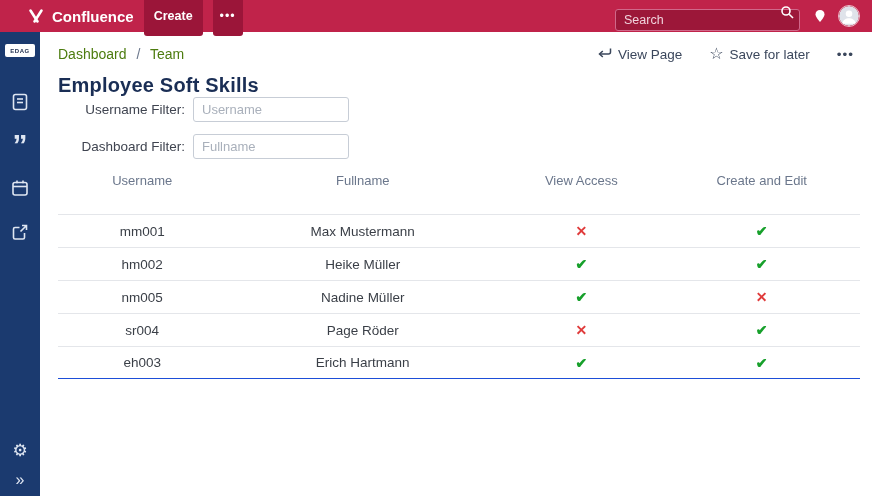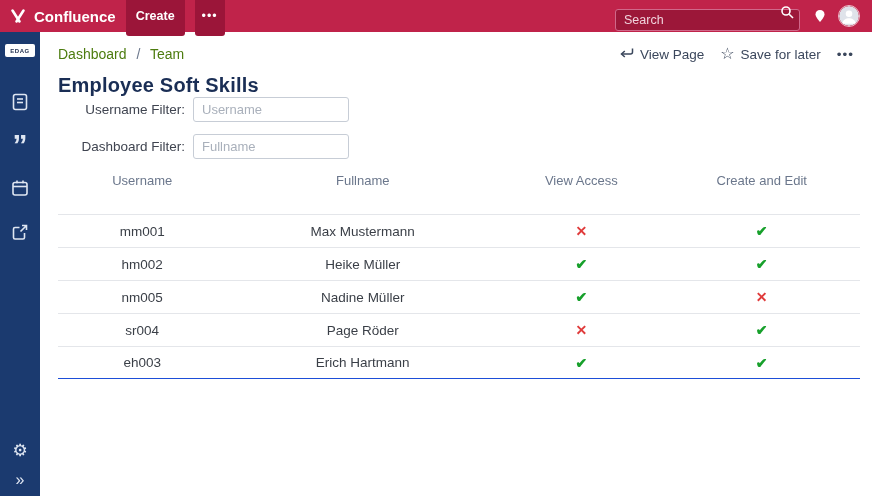--- a/index.html
+++ b/index.html
@@ -1,20 +1,20 @@
 <!DOCTYPE html>
 <html><head>
 <meta charset="utf-8">
 <style>
   * { margin:0; padding:0; box-sizing:border-box; }
   html,body { width:872px; height:496px; font-family:"Liberation Sans", sans-serif; background:#fff; overflow:hidden; }
 
   
   .topbar { position:absolute; top:0; left:0; right:0; height:32px; background:#c0234a;
-            display:flex; align-items:center; padding:0 12px 0 10px; gap:10px; z-index:5; }
+            display:flex; align-items:center; padding:0 12px 0 28px; gap:10px; z-index:5; }
   .logo-mark { display:flex; align-items:center; }
   .brand { color:#fff; font-weight:700; font-size:15px; margin-left:-2px; }
   .tb-btn { background:#9b1539; color:#fff; border:none; border-radius:3px; height:39px;
             padding:0 10px; font-size:12.5px; font-weight:700; cursor:pointer; font-family:inherit; }
   .tb-btn.dots { font-weight:400; letter-spacing:1px; padding:0 7px; }
   .tb-spacer { flex:1; }
   .searchbox { position:relative; width:185px; }
   .searchbox input { width:100%; height:22px; background:#9c1739; border:1px solid #d0688a;
             border-radius:3px; color:#fff; padding:0 26px 0 8px; font-size:12.5px; font-family:inherit; outline:none;margin-top:8px; }
   .searchbox input::placeholder { color:#f0d2dc; }
@@ -36,21 +36,21 @@
   .gear-glyph { color:#dfe6f2; font-size:17px; line-height:18px; cursor:pointer; }
   .expand-glyph { color:#dfe6f2; font-size:16px; line-height:16px; cursor:pointer; }
 
   
   .main { position:absolute; top:32px; left:40px; right:0; bottom:0; background:#fff;
           padding:14px 12px 0 18px; }
   .crumb-row { display:flex; justify-content:space-between; align-items:center; }
   .breadcrumb { font-size:14px; }
   .breadcrumb a { color:#4d7c0f; text-decoration:none; cursor:pointer; }
   .sep { color:#6b778c; margin:0 6px; }
-  .page-actions { display:flex; align-items:center; gap:16px; color:#3b475c; font-size:13.5px; padding-right:6px; }
+  .page-actions { display:flex; align-items:center; gap:27px; color:#3b475c; font-size:13.5px; padding-right:6px; }
   .action { display:flex; align-items:center; gap:6px; cursor:pointer; }
   .star-glyph { font-size:16px; line-height:14px; }
   .more-glyph { letter-spacing:1px; color:#3b475c; }
   h1 { font-size:20px; font-weight:700; color:#1a2e55; margin-top:12px; letter-spacing:.2px; }
 
   
   .filters { }
   .filter-row { display:flex; align-items:center; margin-bottom:12px; }
   .filter-row label { width:135px; text-align:right; padding-right:8px; font-size:13.5px; color:#3f4450; }
   .filter-row input { width:156px; height:25px; border:1px solid #c7cdd6; border-radius:3px;

